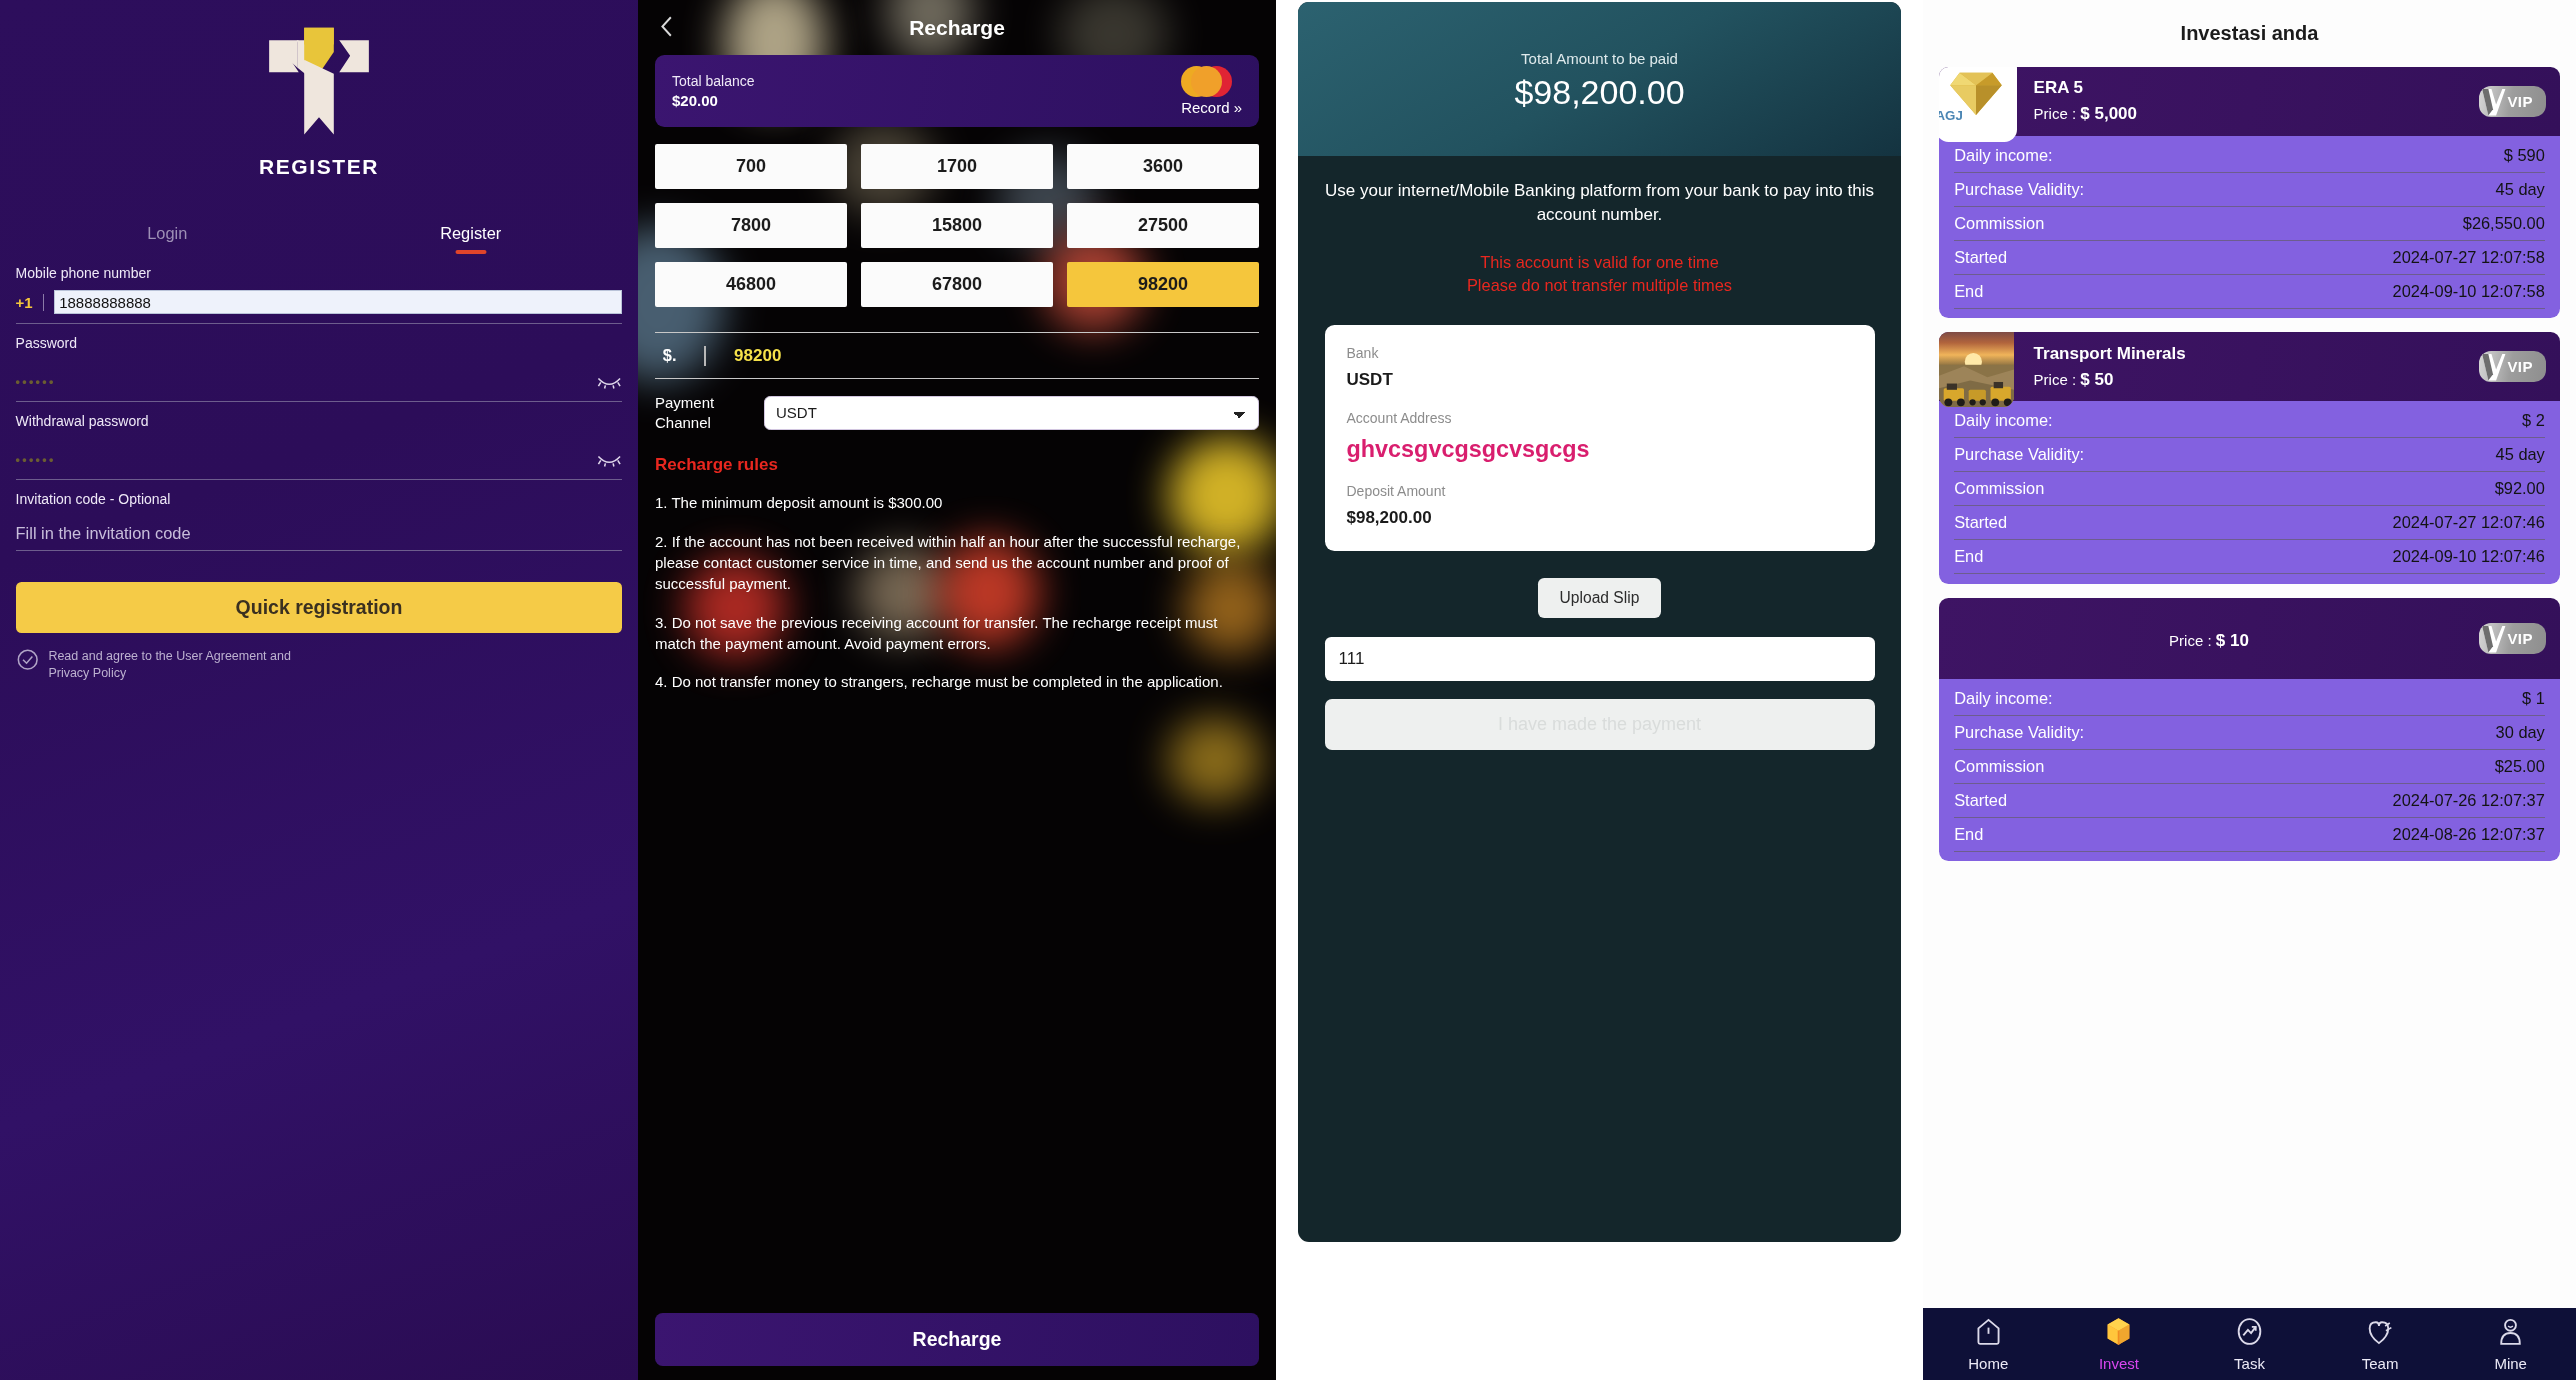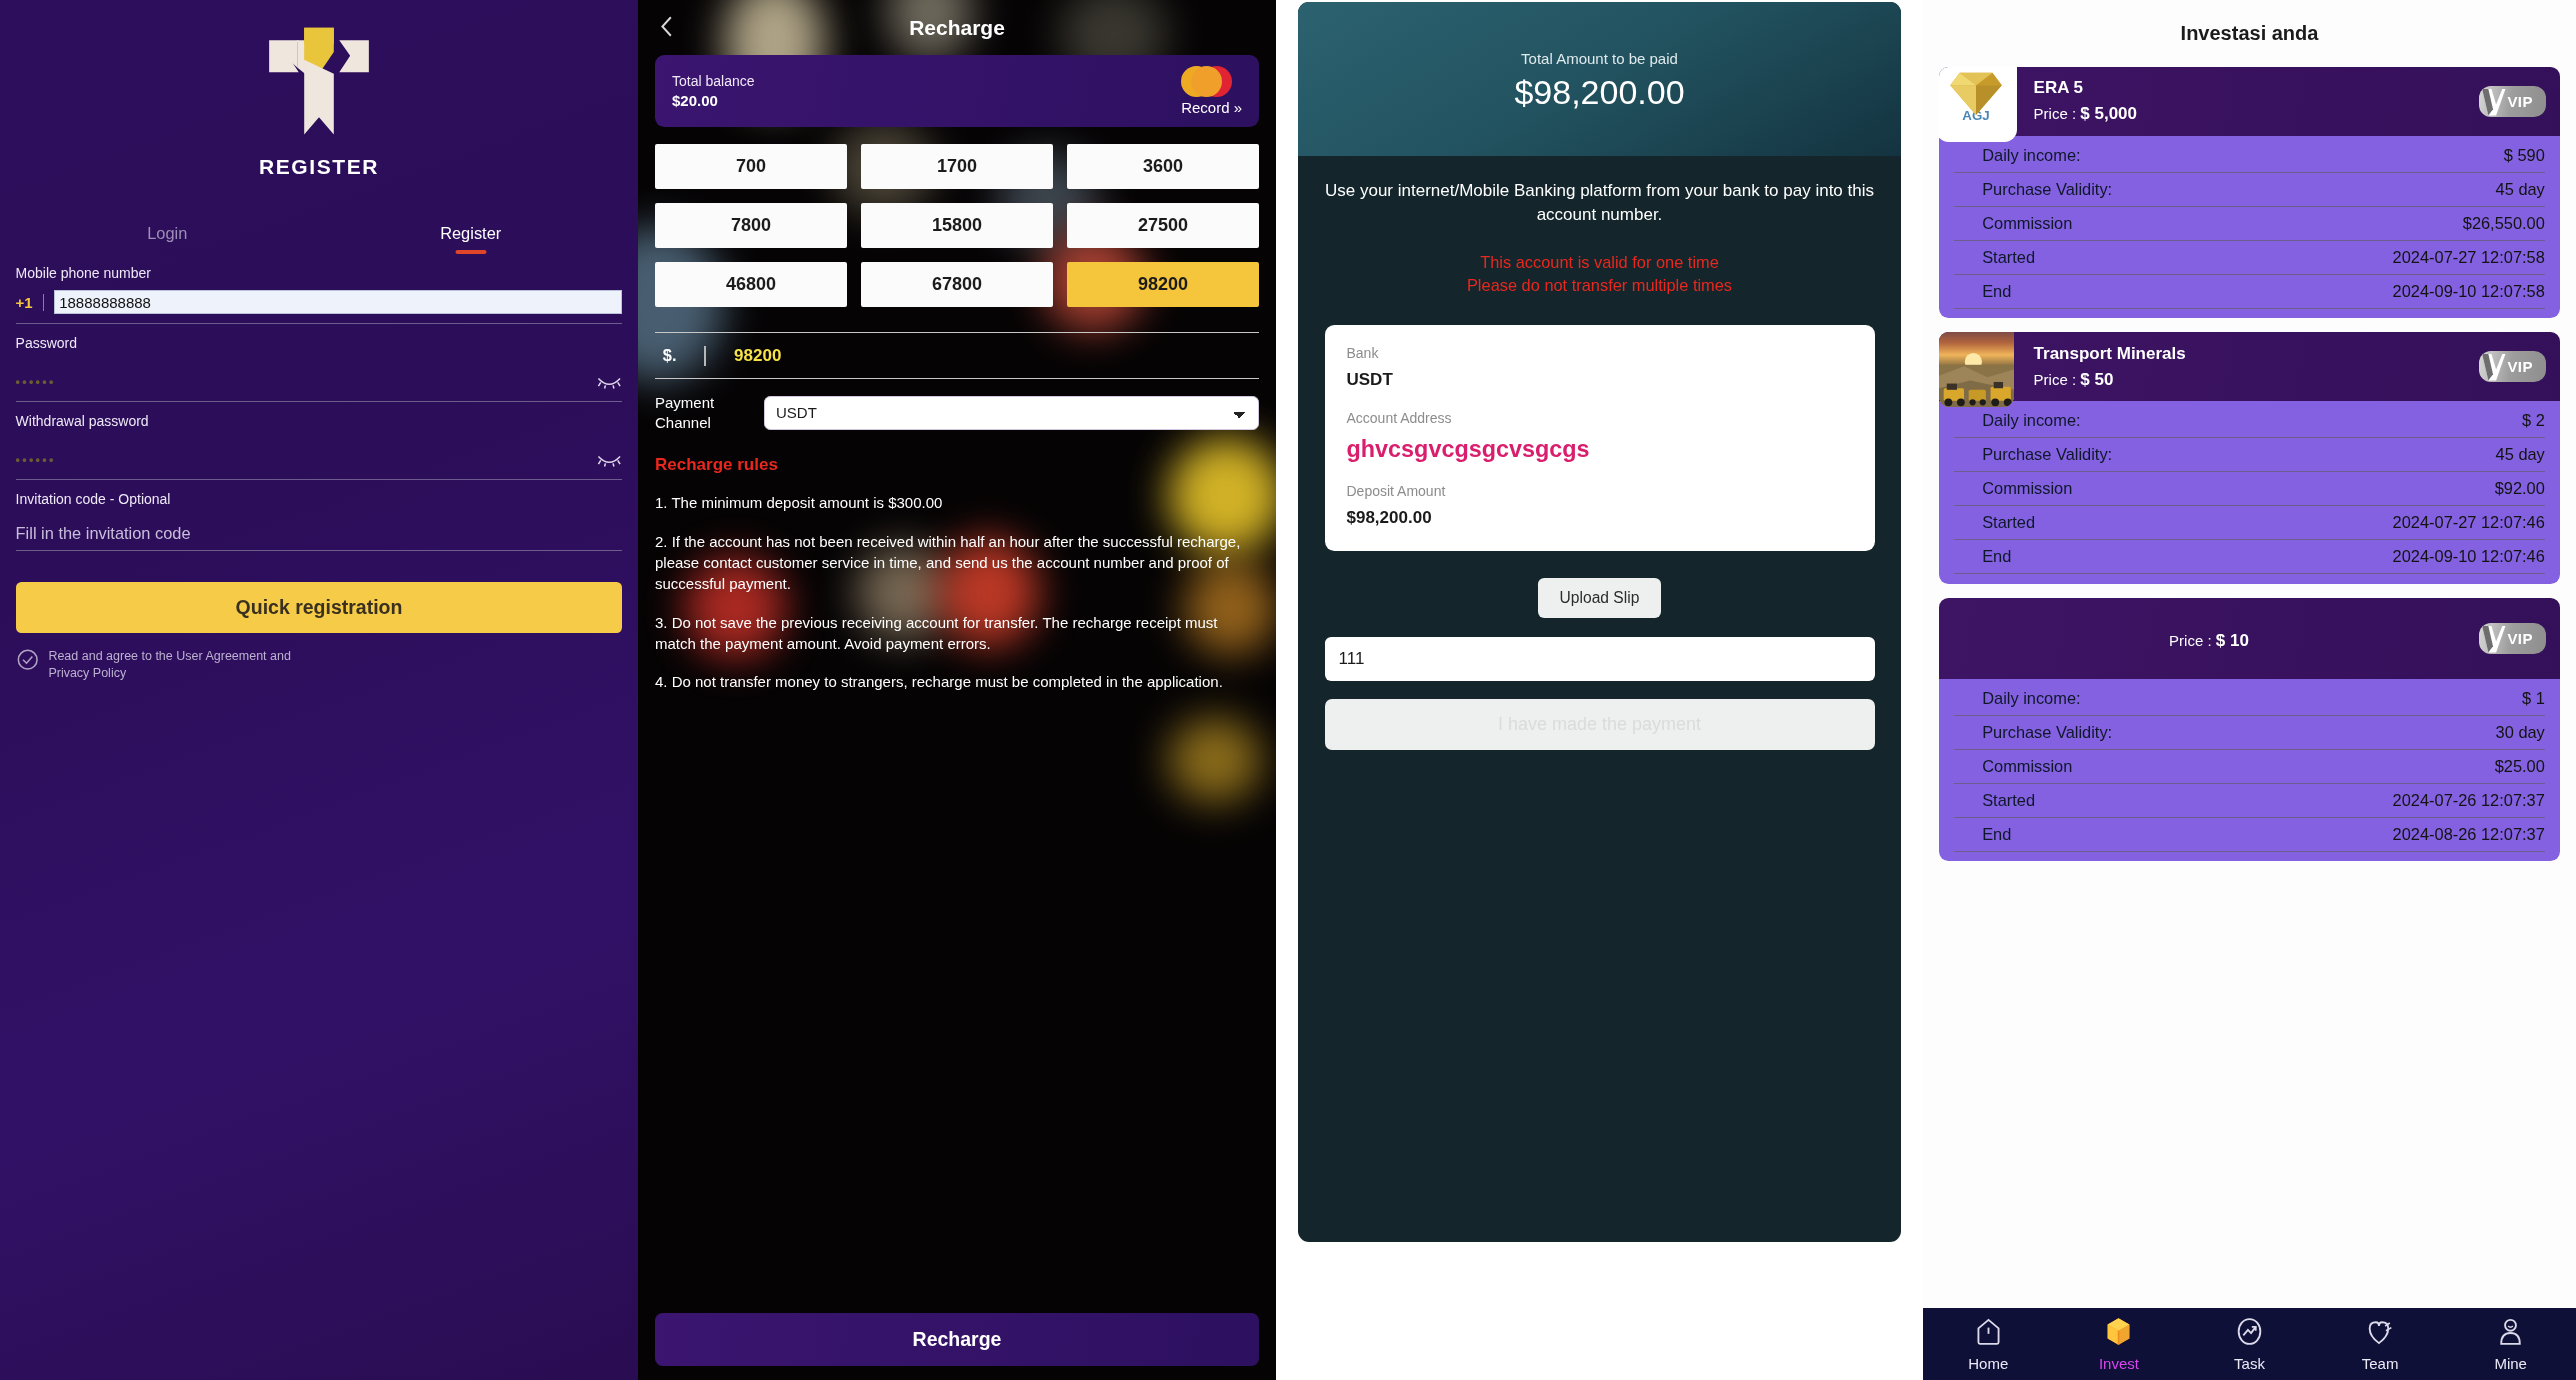--- a/index.html
+++ b/index.html
@@ -146,38 +146,38 @@
   .inv-list { padding:0 15.6px; }
   .inv-card { border-radius:9.4px; overflow:hidden; margin-top:14px; position:relative; }
   .inv-head {
     background:linear-gradient(100deg,#3e1464 0%,#34105a 100%);
     min-height:69px; display:flex; align-items:center; padding:7.8px 14px 7.8px 0;
     position:relative;
   }
   .thumb-pad {
     position:absolute; left:-3.1px; top:-11px; width:81px; height:86px;
     background:#fff; border-radius:12.5px; display:flex; flex-direction:column;
-    align-items:center; justify-content:center; z-index:2;
+    justify-content:center; z-index:2;
   }
   .thumb-img { width:75px; height:86px; border-radius:11px; position:absolute; left:0; top:-11px; z-index:3; overflow:hidden; }
   .thumb-lbl { color:#4b86b4; font-size:13.3px; font-weight:bold; margin-top:34px; }
   .inv-meta { margin-left:95px; flex:1; }
   .inv-name { color:#fff; font-size:17px; font-weight:bold; }
   .inv-price { color:#fff; font-size:15px; margin-top:6.2px; }
   .inv-price b { font-size:17px; }
   .vip-badge {
     width:67px; height:31px; border-radius:12px; display:flex; align-items:center;
     background:linear-gradient(100deg,#d8d8d8 0%,#9d9d9d 48%,#8e8e8e 100%);
     overflow:hidden; flex:0 0 67px;
   }
   .vip-v { width:28px; height:31px; position:relative; flex:0 0 28px; }
   .vip-txt { color:#fff; font-size:15px; font-weight:bold; letter-spacing:0.4px; }
   .inv-rows { background:#8361e0; padding:3.1px 15.6px 9.4px; }
   .inv-row { display:flex; justify-content:space-between; padding:7px 0; }
-  .ir-l { color:#0f172a; font-size:16.4px;margin-left:28px; }
+  .ir-l { color:#ffffff; font-size:16.4px; }
   .ir-r { color:#131313; font-size:16.4px; }
 
   .tabbar {
     position:absolute; left:0; right:0; bottom:0; height:72px;
     background:#0e1038; display:flex; align-items:center; z-index:9;
   }
   .tb-item { flex:1; display:flex; flex-direction:column; align-items:center; gap:5.5px; cursor:pointer; }
   .tb-lbl { color:#eceaf6; font-size:15px; }
   .tb-item.active .tb-lbl { color:#d946ef; }
 </style>

